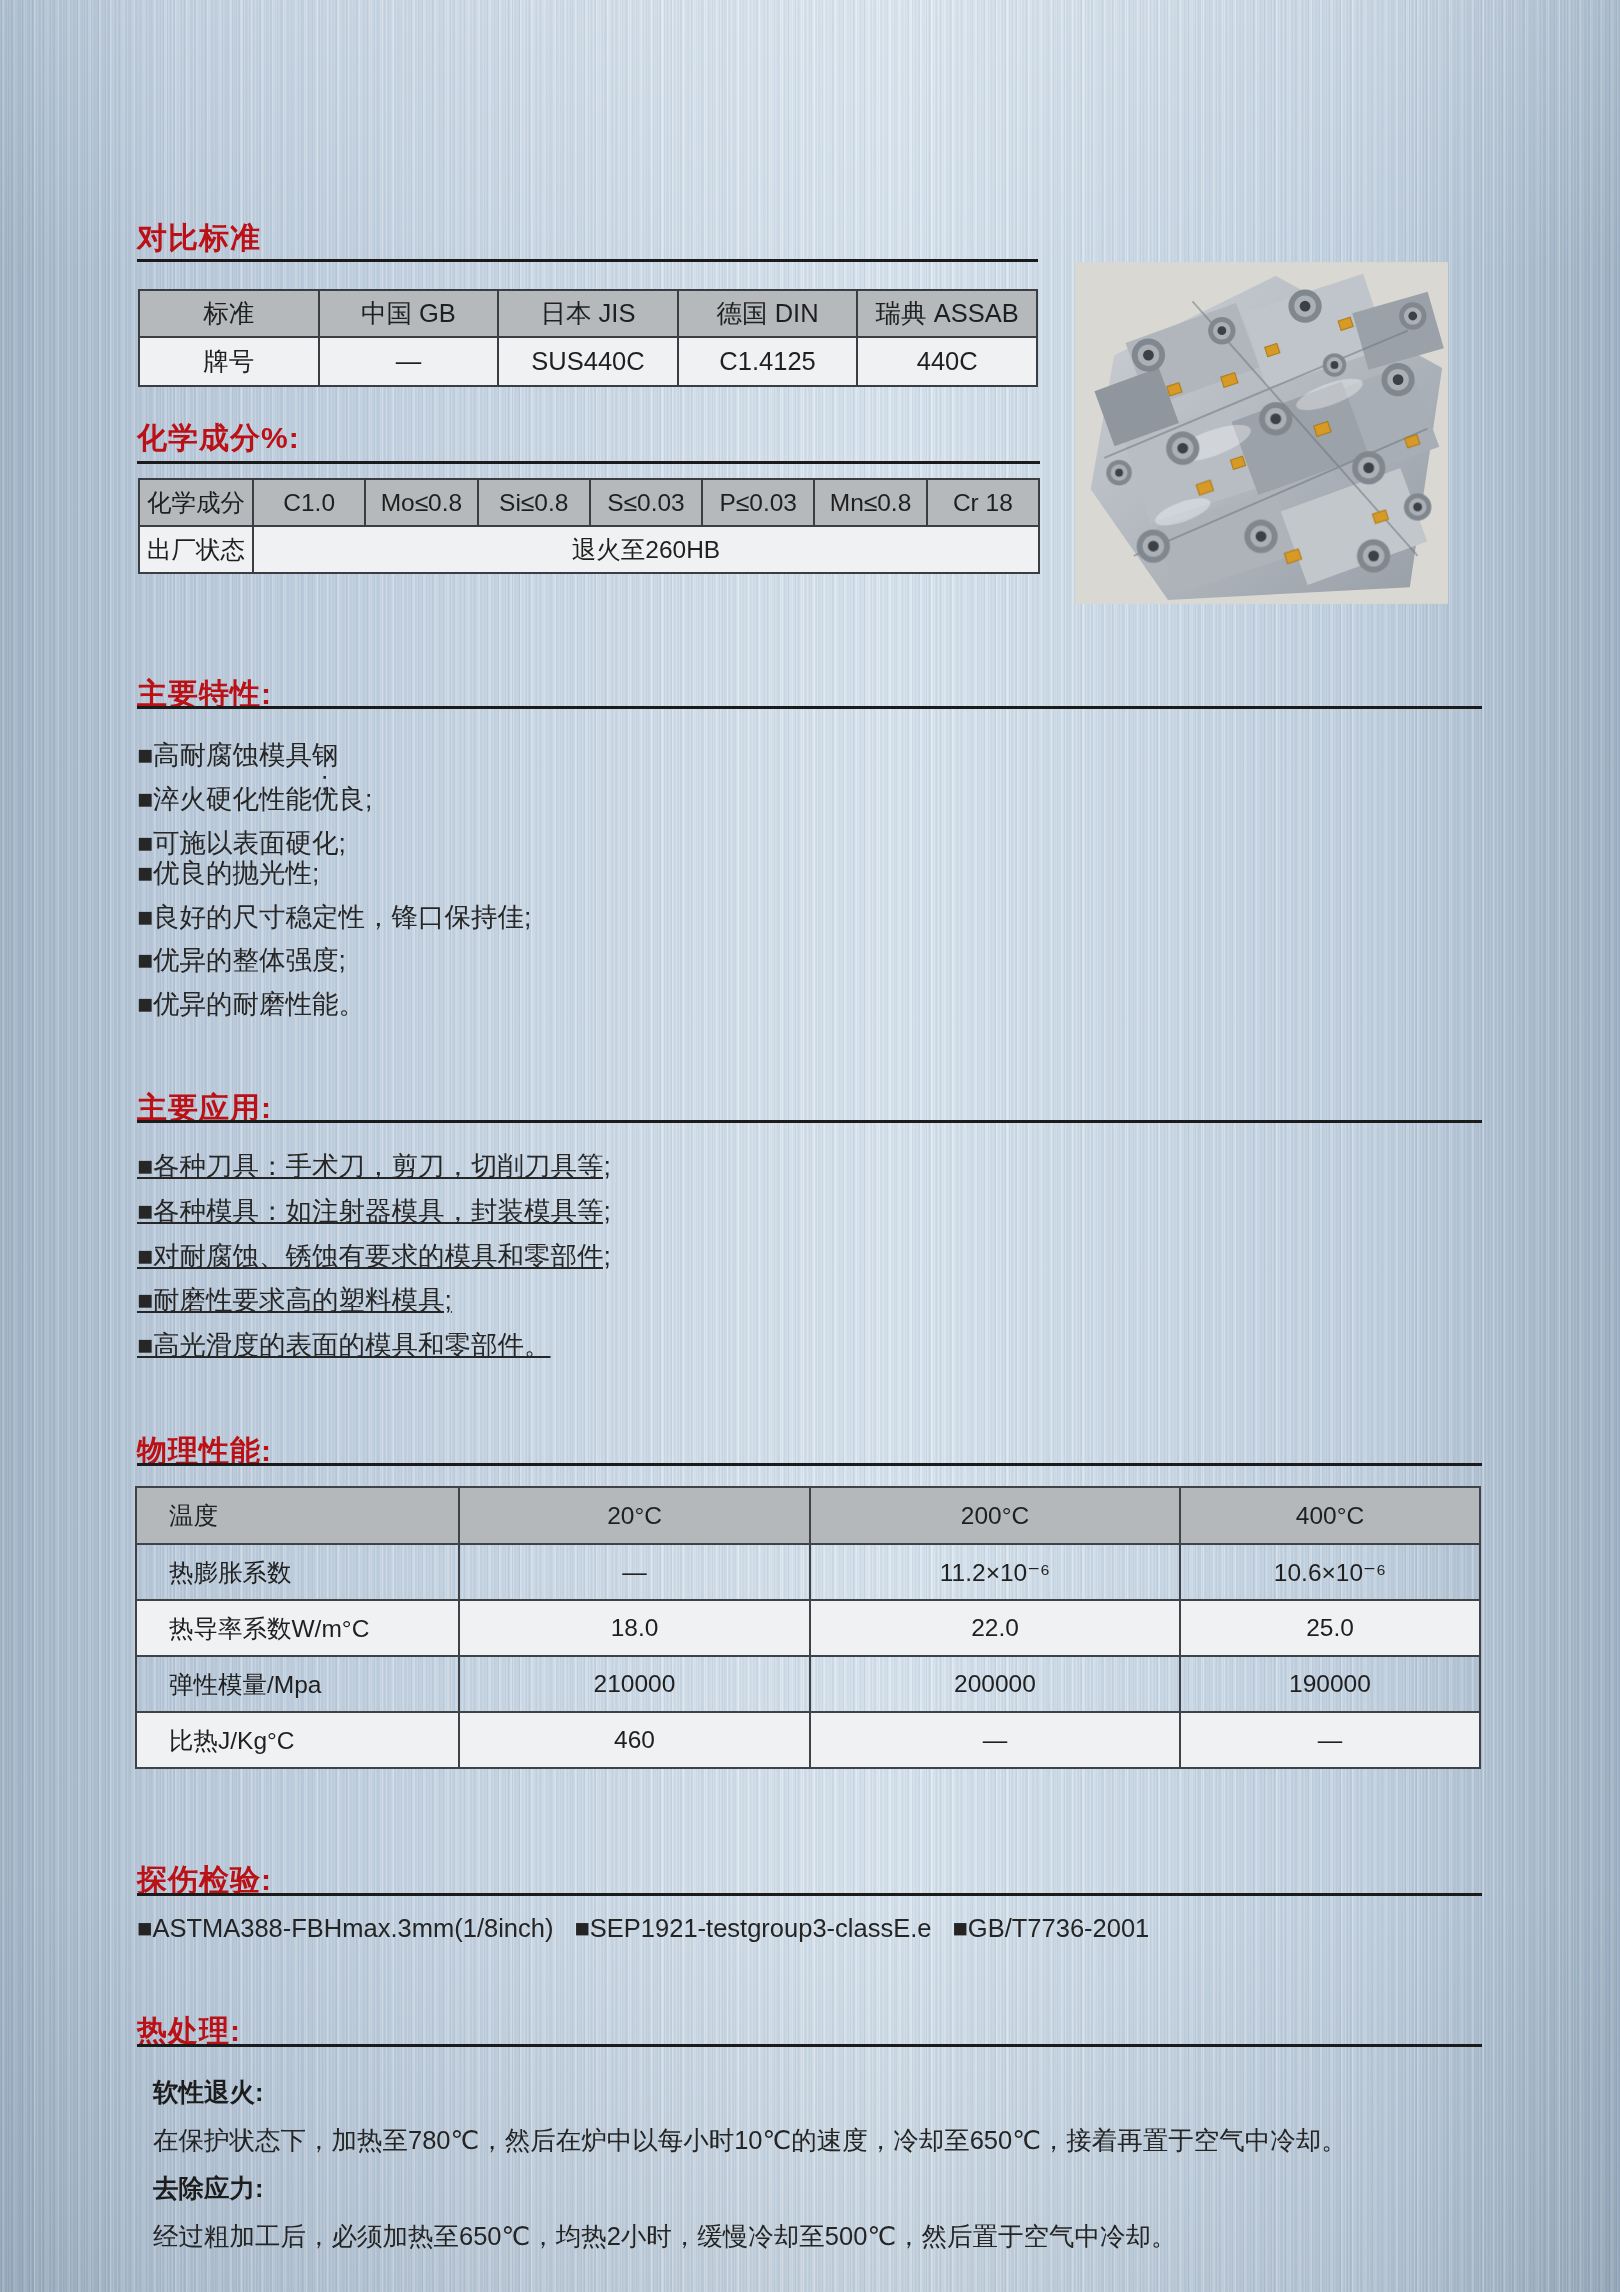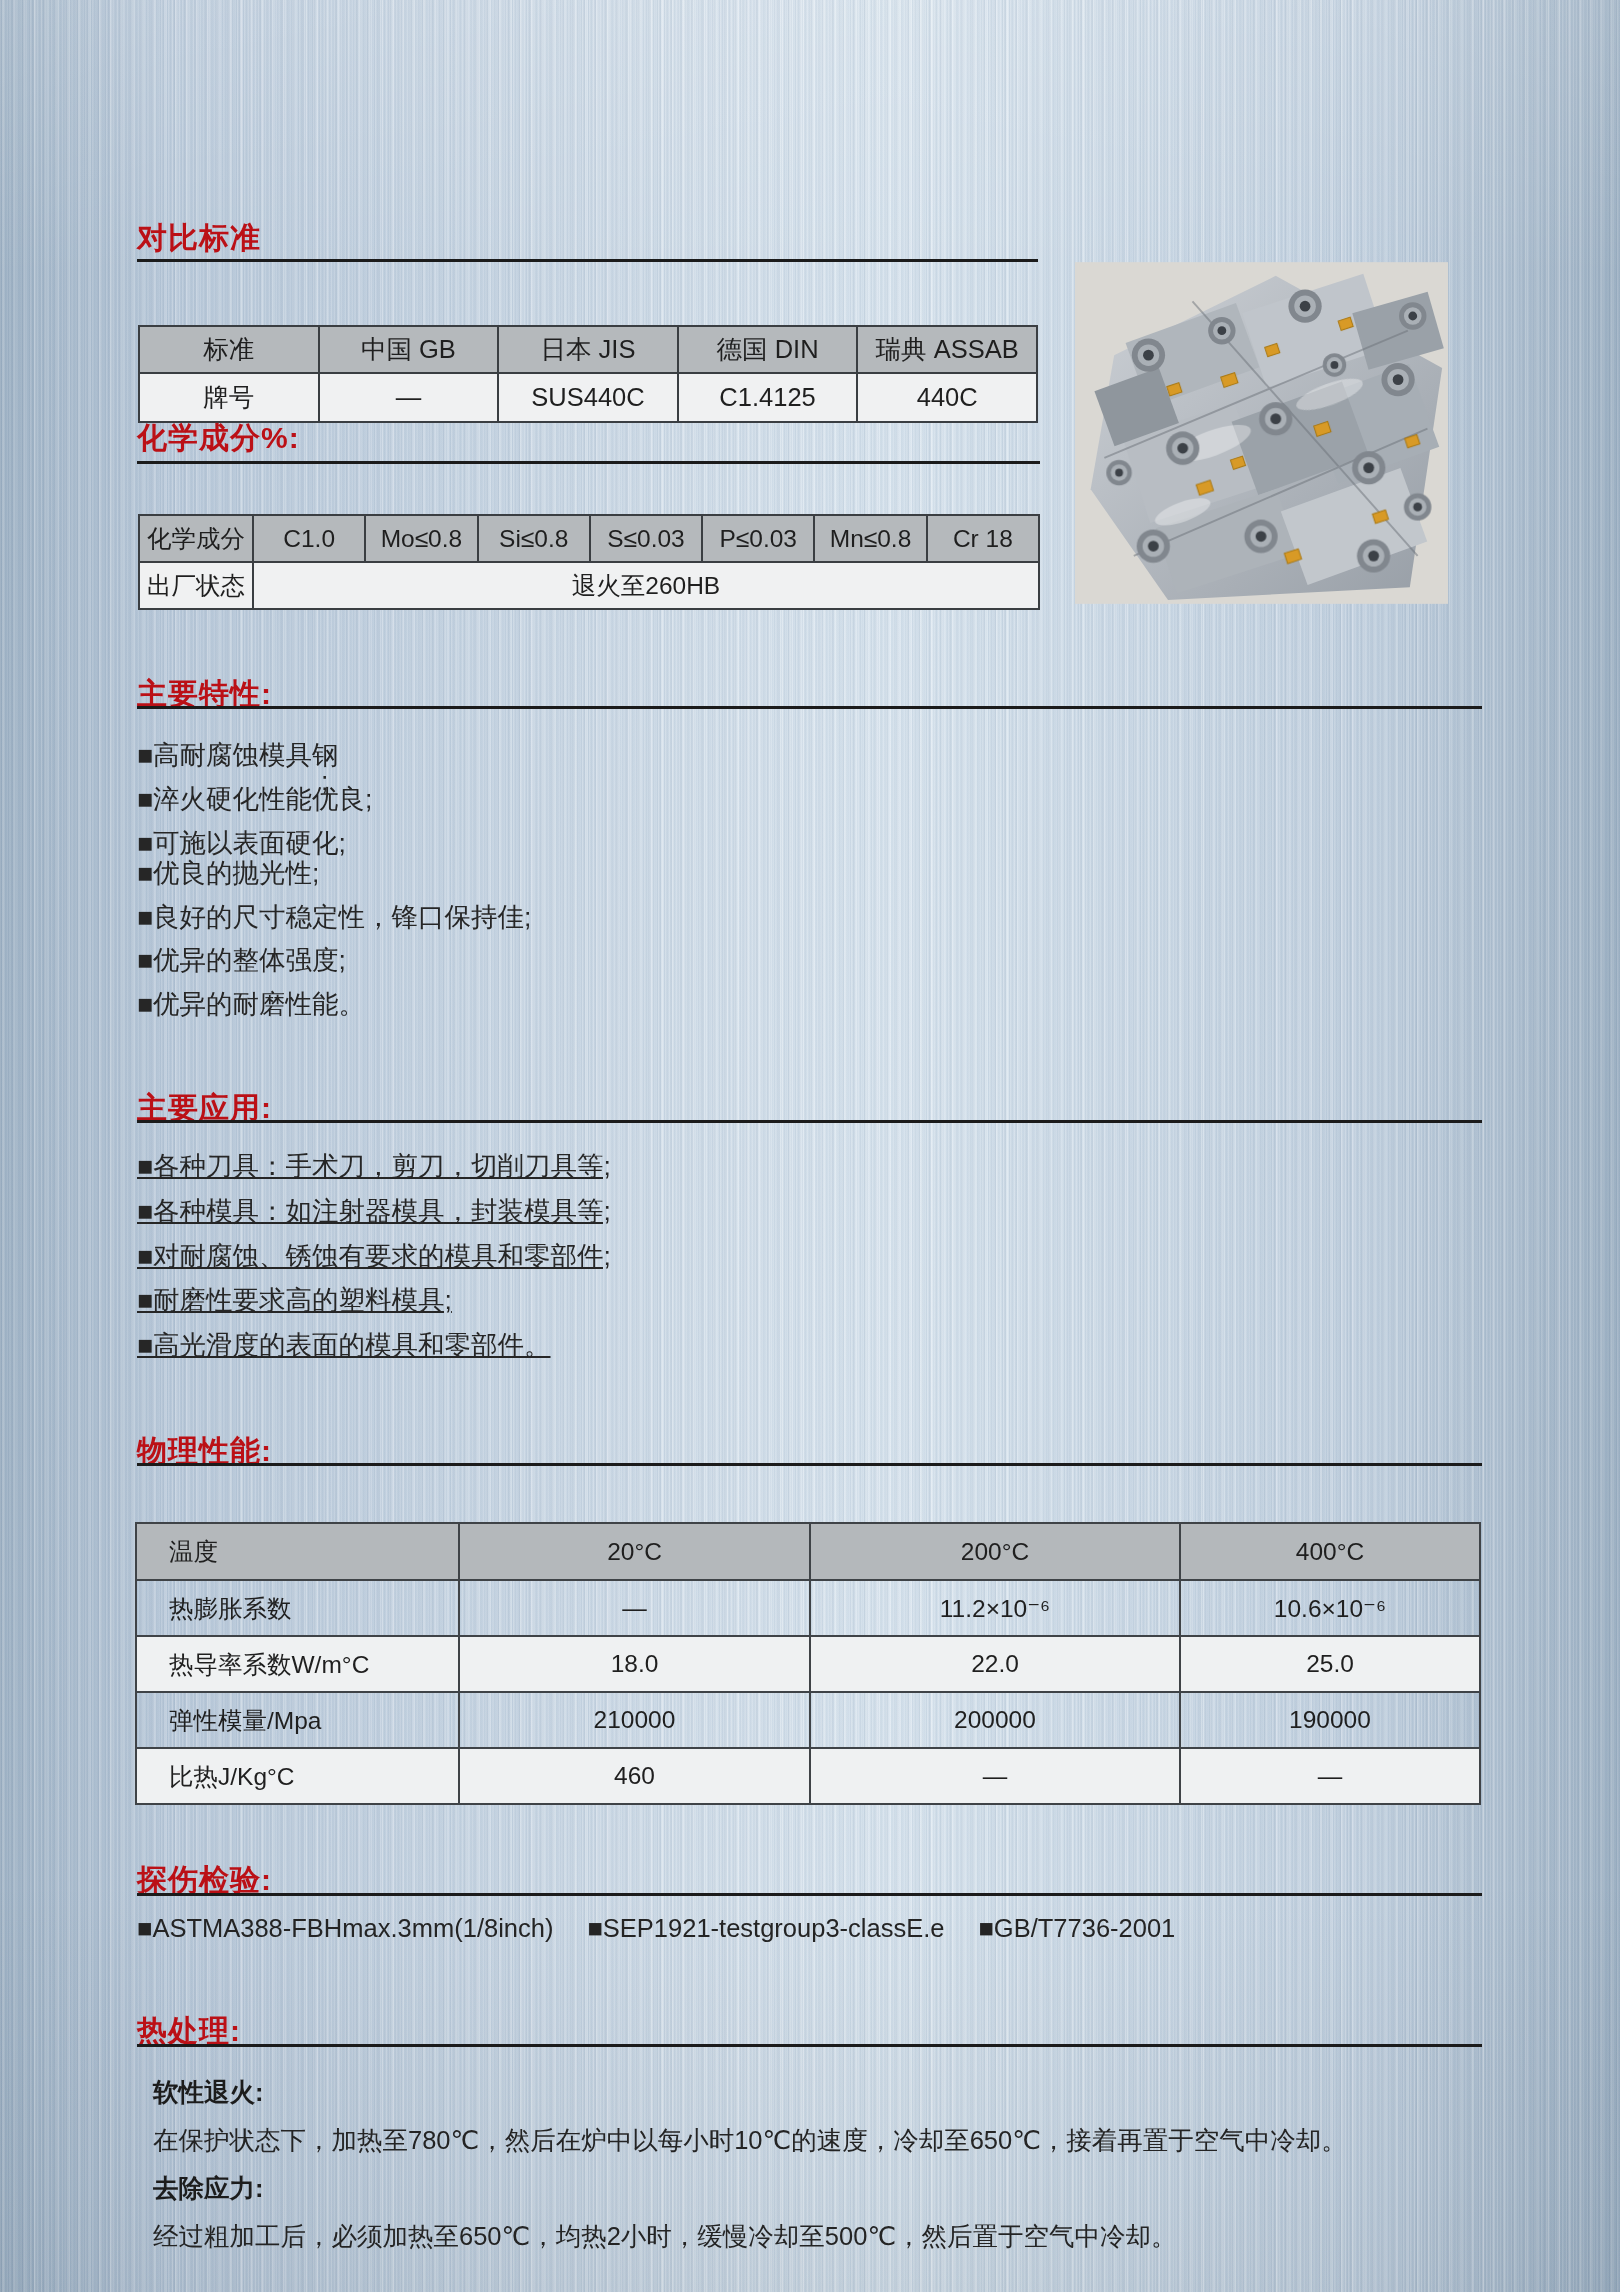--- a/index.html
+++ b/index.html
@@ -24,21 +24,21 @@
       linear-gradient(90deg,#9fb2c4 0%,#bccbdb 10%,#d7e2ec 45%,#dce7f0 55%,#c4d2e0 85%,#9db0c2 100%);
   }
   .section-title{
     position:absolute;margin:0;color:#bb1016;font-size:30px;font-weight:bold;
     letter-spacing:1px;line-height:1.1;white-space:nowrap;
   }
   .rule{position:absolute;height:2.9px;background:#1b1b1b;}
 
   
   .spec-table{position:absolute;border-collapse:collapse;table-layout:fixed;
-    font-size:25.5px;color:#1f1f1f;margin-top:36px;}
+    font-size:25.5px;color:#1f1f1f;}
   .spec-table th,.spec-table td{
     border:2px solid #3a3e42;text-align:center;vertical-align:middle;
     padding:0;font-weight:normal;white-space:nowrap;}
   .hdr{background:#b5b9bc;}
   .lite{background:#f0f1f2;}
   .lbl{font-weight:bold;}
 
   #standards-table{left:138px;top:289px;width:900px;}
   #standards-table th{height:45px;}
   #standards-table td{height:47px;}
@@ -55,21 +55,21 @@
   #phys-table tr.rtrans td{background:transparent;}
 
   
   .doc-list{position:absolute;margin:0;padding:0;list-style:none;
     font-size:26.5px;color:#262626;}
   .doc-list li{line-height:33px;margin-bottom:10.8px;white-space:nowrap;}
   #feat-list li:nth-child(3){margin-bottom:-2.9px;}
   #app-list li{margin-bottom:11.8px;}
   .dangle{position:absolute;left:184px;top:26.5px;font-size:26.5px;color:#262626;}
 
-  .insp{position:absolute;display:flex;gap:34px;font-size:25.5px;color:#242424;white-space:nowrap;}
+  .insp{position:absolute;display:flex;gap:21px;font-size:25.5px;color:#242424;white-space:nowrap;}
 
   .heat{position:absolute;font-size:25.5px;color:#242424;line-height:32px;}
   .heat p{margin:16px;white-space:nowrap;}
   .heat .hlabel{font-weight:bold;color:#1c1c1c;}
 
   
   #t-standards-title{left:137px;top:221px;}
   #rule-standards{left:137px;top:259px;width:901px;}
   #t-chem-title{left:137px;top:421px;}
   #rule-chem{left:137px;top:461px;width:903px;}

